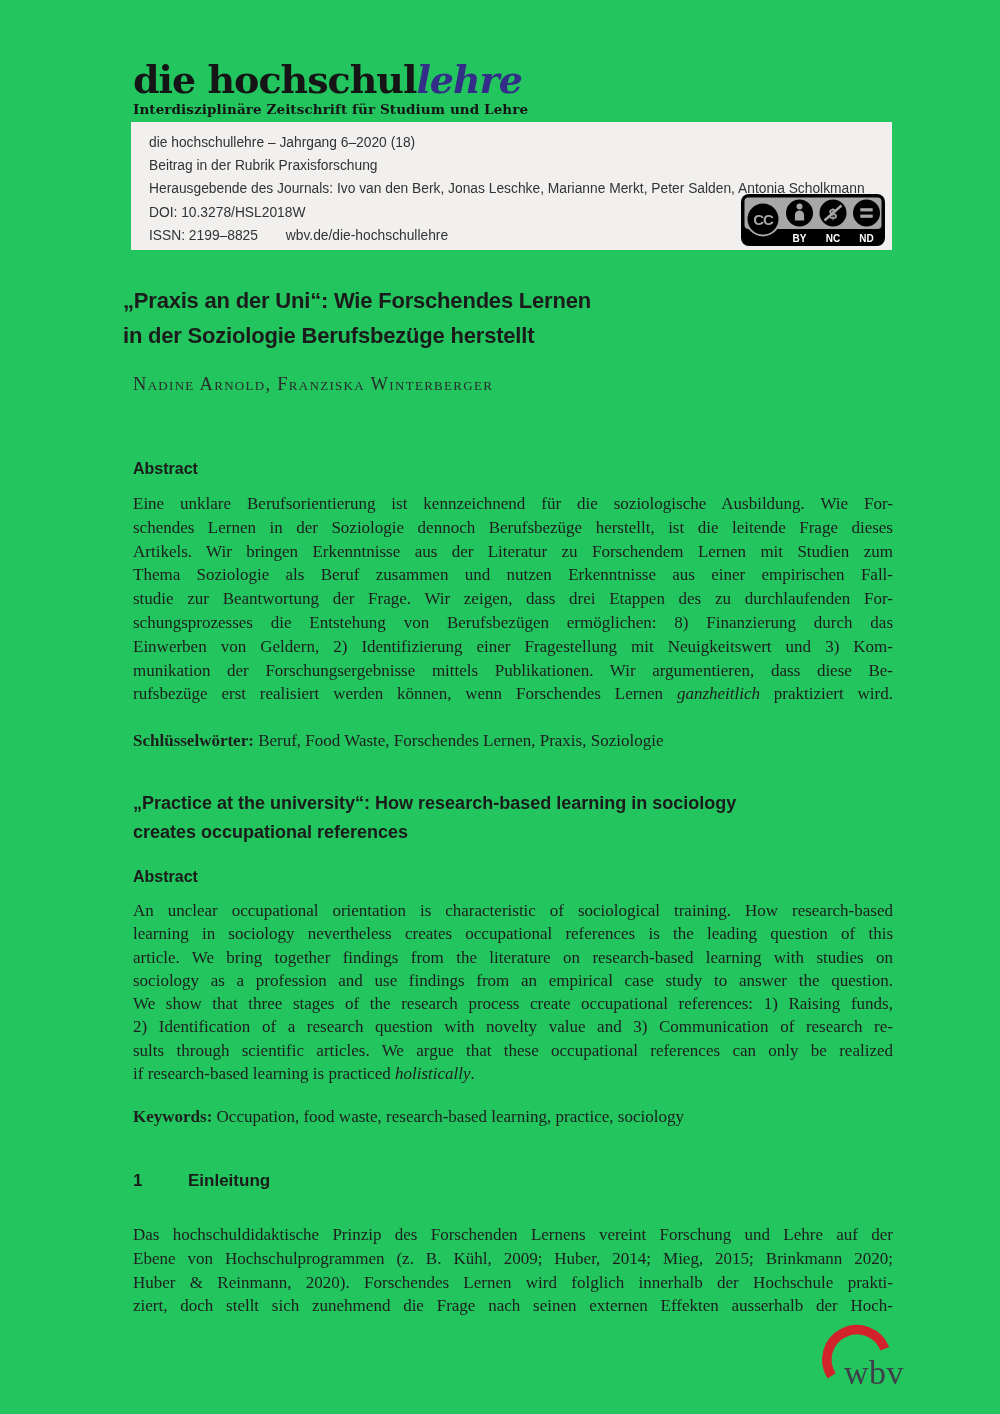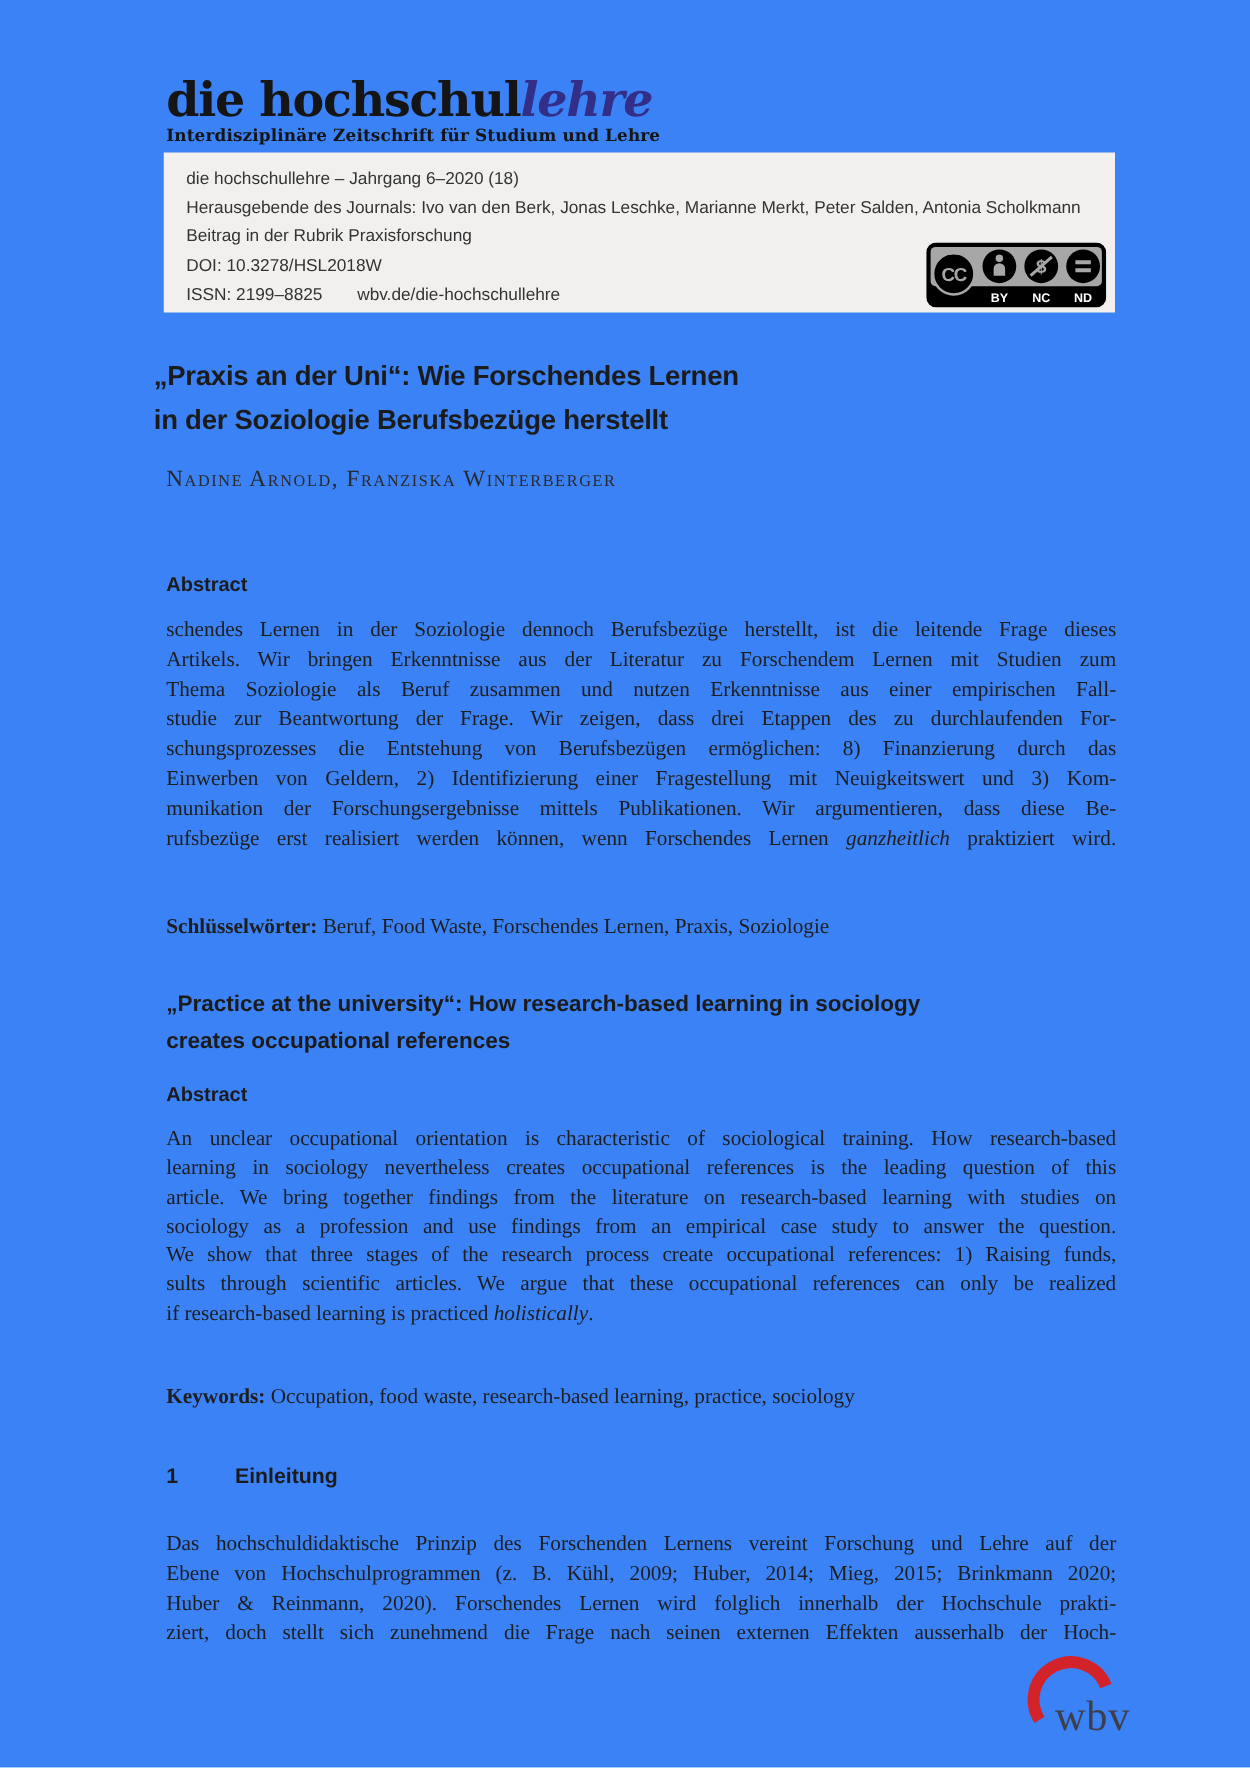--- a/index.html
+++ b/index.html
@@ -1,18 +1,18 @@
 <!DOCTYPE html>
 <html><head>
 <meta charset="utf-8">
 <style>
   * { margin:0; padding:0; box-sizing:border-box; }
   html,body { background:#ffffff; }
   .page {
-    position:relative; width:1000px; height:1414px; background:#3b82f6;
+    position:relative; width:1000px; height:1414px; background:#22c55e;
     font-family:"Liberation Serif", serif; color:#1e1e1e; overflow:hidden;
   }
   
   .logo { position:absolute; left:133px; top:60px; }
   .logo-main {
     font-family:"DejaVu Serif", serif; font-weight:bold; font-size:38px;
     letter-spacing:-1px; color:#151515; line-height:40px; white-space:nowrap;
   }
   .logo-accent { font-style:italic; color:#332e87; }
   .logo-sub {
@@ -75,22 +75,22 @@
 <div class="page">
 
   <div class="logo">
     <div class="logo-main"><span>die hochschul</span><span class="logo-accent">lehre</span></div>
     <div class="logo-sub">Interdisziplinäre Zeitschrift für Studium und Lehre</div>
   </div>
 
   <div class="metabox">
     <div>
         <div class="line mline">die hochschullehre – Jahrgang 6–2020 (18)</div>
+        <div class="line mline">Beitrag in der Rubrik Praxisforschung</div>
         <div class="line mline">Herausgebende des Journals: Ivo van den Berk, Jonas Leschke, Marianne Merkt, Peter Salden, Antonia Scholkmann</div>
-        <div class="line mline">Beitrag in der Rubrik Praxisforschung</div>
         <div class="line mline">DOI: 10.3278/HSL2018W</div>
       </div>
     <div class="issn-row">
       <span>ISSN: 2199–8825</span>
       <span class="issn-url">wbv.de/die-hochschullehre</span>
     </div>
 
     <svg class="cc-badge" viewBox="0 0 144 52">
       <rect x="0" y="0" width="144" height="52" rx="8" fill="#000000"></rect>
       <rect x="3.5" y="3.5" width="137" height="31.5" rx="4" fill="#a7a7a7"></rect>
@@ -121,20 +121,21 @@
 
   <h1 class="title-de">
       <div class="line">„Praxis an der Uni“: Wie Forschendes Lernen</div>
       <div class="line">in der Soziologie Berufsbezüge herstellt</div>
     </h1>
 
   <div class="authors">Nadine Arnold, Franziska Winterberger</div>
 
   <div class="abs-h abs-h-de">Abstract</div>
   <div class="textblock abs-de">
+      <div class="line just">Eine unklare Berufsorientierung ist kennzeichnend für die soziologische Ausbildung. Wie For-</div>
       <div class="line just">schendes Lernen in der Soziologie dennoch Berufsbezüge herstellt, ist die leitende Frage dieses</div>
       <div class="line just">Artikels. Wir bringen Erkenntnisse aus der Literatur zu Forschendem Lernen mit Studien zum</div>
       <div class="line just">Thema Soziologie als Beruf zusammen und nutzen Erkenntnisse aus einer empirischen Fall-</div>
       <div class="line just">studie zur Beantwortung der Frage. Wir zeigen, dass drei Etappen des zu durchlaufenden For-</div>
       <div class="line just">schungsprozesses die Entstehung von Berufsbezügen ermöglichen: 8) Finanzierung durch das</div>
       <div class="line just">Einwerben von Geldern, 2) Identifizierung einer Fragestellung mit Neuigkeitswert und 3) Kom-</div>
       <div class="line just">munikation der Forschungsergebnisse mittels Publikationen. Wir argumentieren, dass diese Be-</div>
       <div class="line just">rufsbezüge erst realisiert werden können, wenn Forschendes Lernen <em>ganzheitlich</em> praktiziert wird.</div>
     </div>
   <div class="textblock kw-de">
@@ -146,20 +147,21 @@
       <div class="line">creates occupational references</div>
     </h2>
 
   <div class="abs-h abs-h-en">Abstract</div>
   <div class="textblock abs-en">
       <div class="line just">An unclear occupational orientation is characteristic of sociological training. How research-based</div>
       <div class="line just">learning in sociology nevertheless creates occupational references is the leading question of this</div>
       <div class="line just">article. We bring together findings from the literature on research-based learning with studies on</div>
       <div class="line just">sociology as a profession and use findings from an empirical case study to answer the question.</div>
       <div class="line just">We show that three stages of the research process create occupational references: 1) Raising funds,</div>
+      <div class="line just">2) Identification of a research question with novelty value and 3) Communication of research re-</div>
       <div class="line just">sults through scientific articles. We argue that these occupational references can only be realized</div>
       <div class="line">if research-based learning is practiced <em>holistically</em>.</div>
     </div>
   <div class="textblock kw-en">
       <div class="line"><strong>Keywords:</strong> Occupation, food waste, research-based learning, practice, sociology</div>
     </div>
 
   <div class="section-h">
     <span class="sec-num">1</span><span>Einleitung</span>
   </div>

